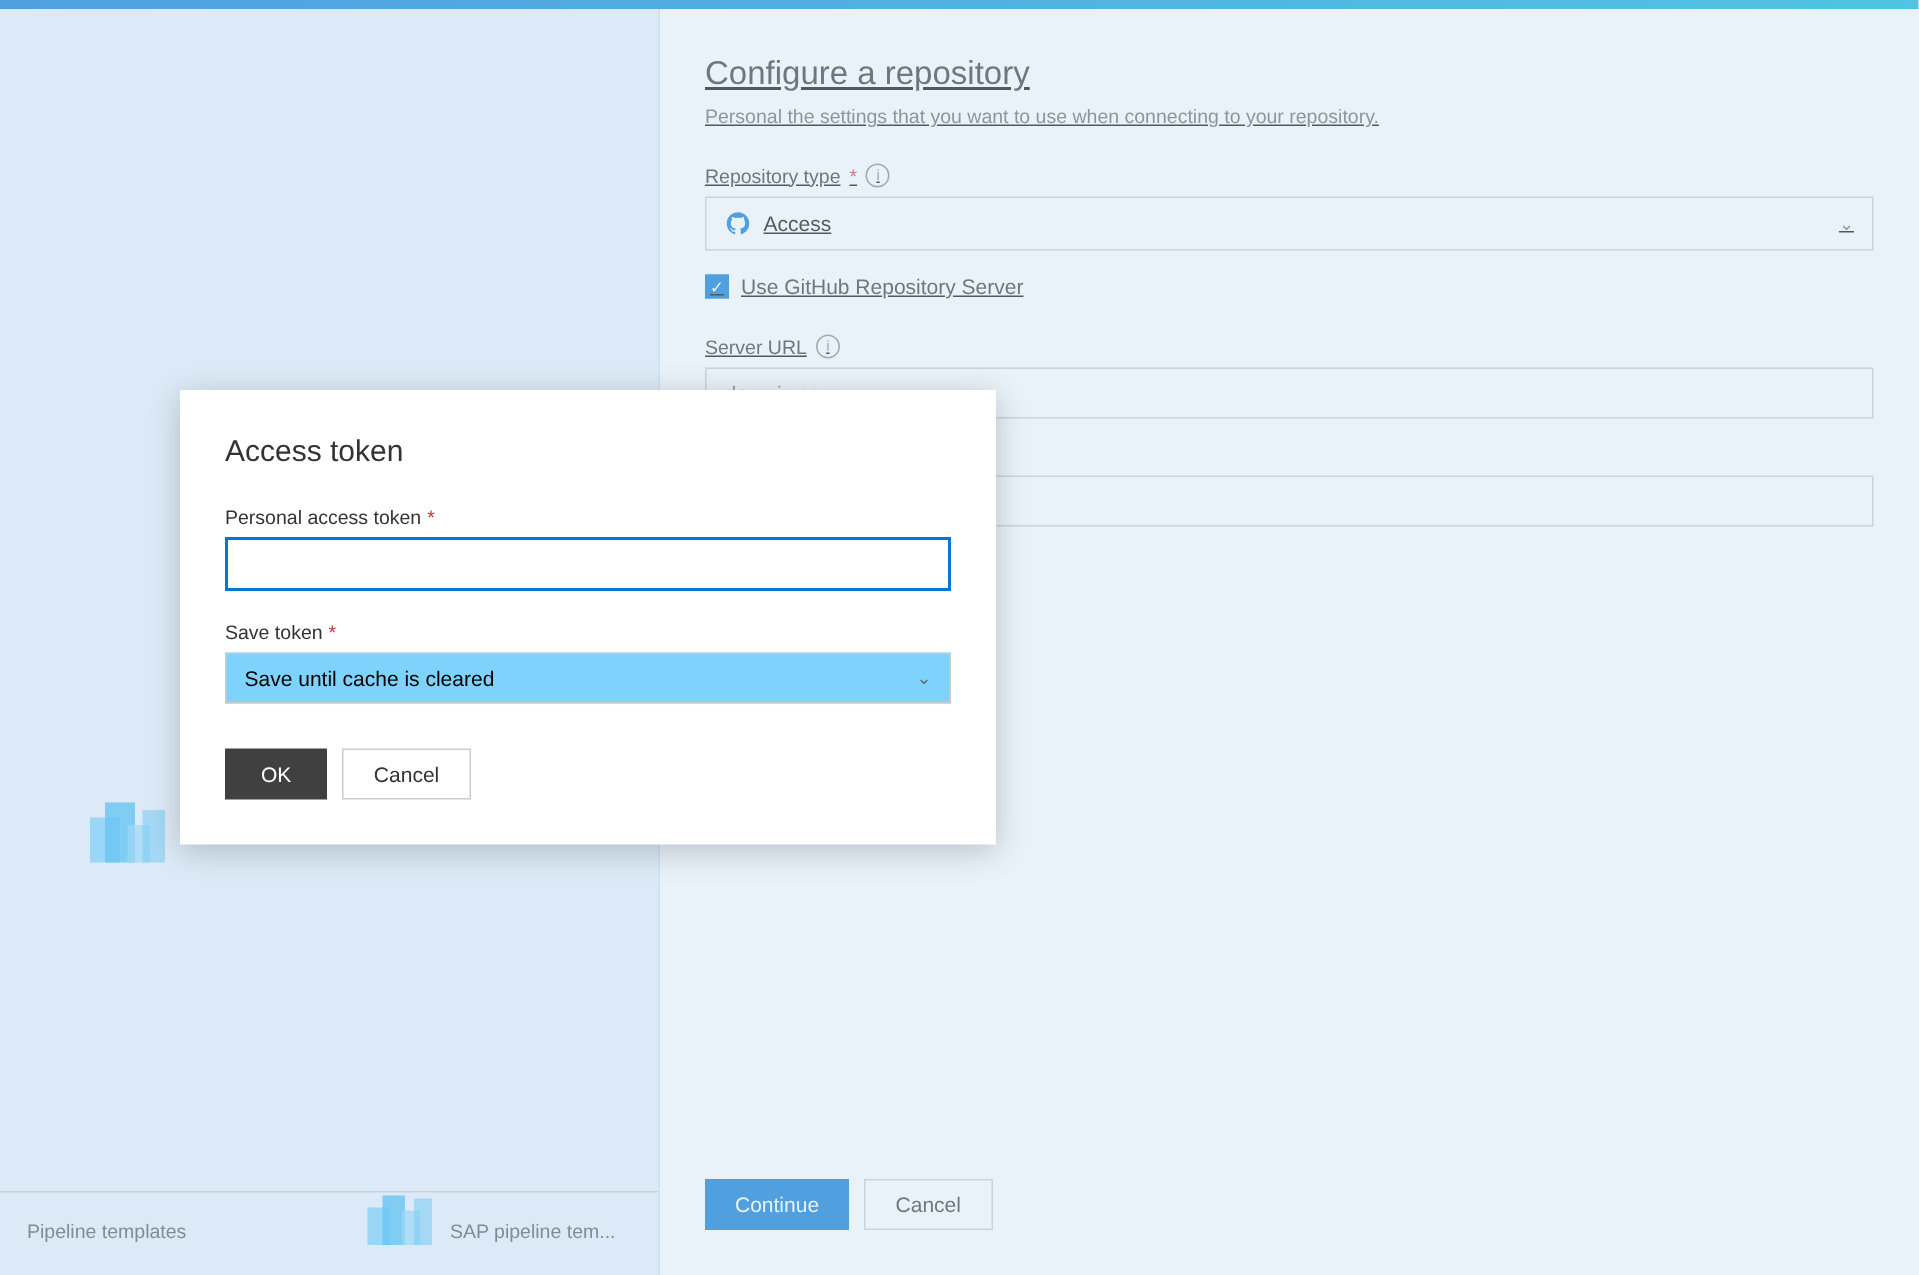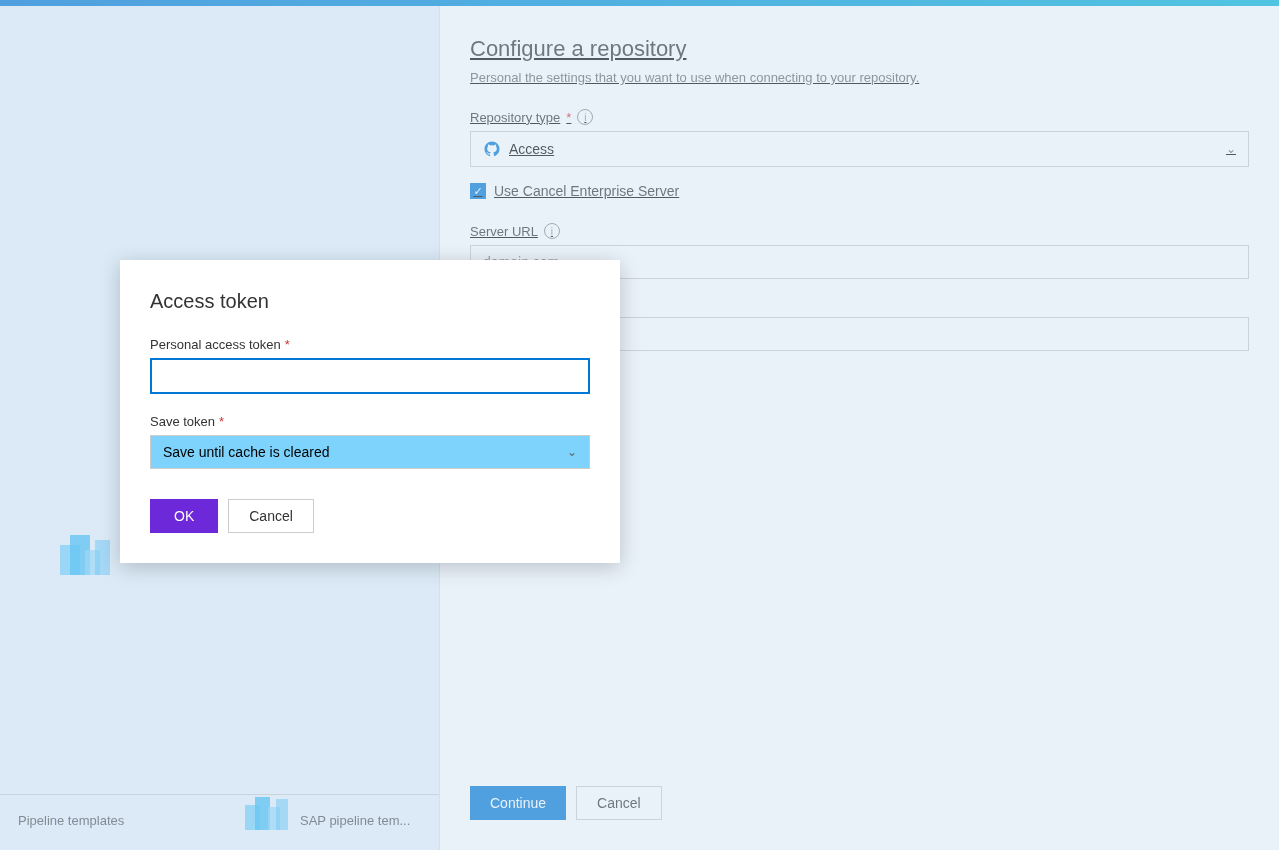--- a/index.html
+++ b/index.html
@@ -231,21 +231,21 @@
       top: 0; left: 0; right: 0; bottom: 0;
       background: rgba(200, 220, 240, 0.4);
       z-index: 10;
     }
 
     
     .modal {
       position: absolute;
       top: 260px;
       left: 120px;
-      width: 500px;
+      width: 544px;
       background: white;
       box-shadow: 0 4px 20px rgba(0,0,0,0.2);
       z-index: 20;
       padding: 30px 30px 30px 30px;
     }
 
     .modal-title {
       font-size: 20px;
       font-weight: 400;
       color: #333;
@@ -282,21 +282,21 @@
       cursor: pointer;
       margin-bottom: 30px;
     }
 
     .modal-footer {
       display: flex;
       gap: 10px;
     }
 
     .btn-ok {
-      background: #6d28d9;
+      background: #404040;
       color: white;
       border: none;
       padding: 8px 24px;
       font-size: 14px;
       cursor: pointer;
       font-weight: 500;
     }
 
     .btn-cancel-modal {
       background: white;
@@ -364,21 +364,21 @@
       </svg>
       <span>Access</span>
     </div>
     <span class="chevron">⌄</span>
   </div>
 
   <div class="checkbox-row">
     <div class="checkbox-blue">
       <span>✓</span>
     </div>
-    <span class="checkbox-label">Use Cancel Enterprise Server</span>
+    <span class="checkbox-label">Use GitHub Repository Server</span>
   </div>
 
   <div class="server-url-section">
     <div class="field-label">
       <span>Server URL</span>
       <span class="info-icon">i</span>
     </div>
     <input class="text-input" type="text" value="" placeholder="domain.com" style="">
   </div>
 

